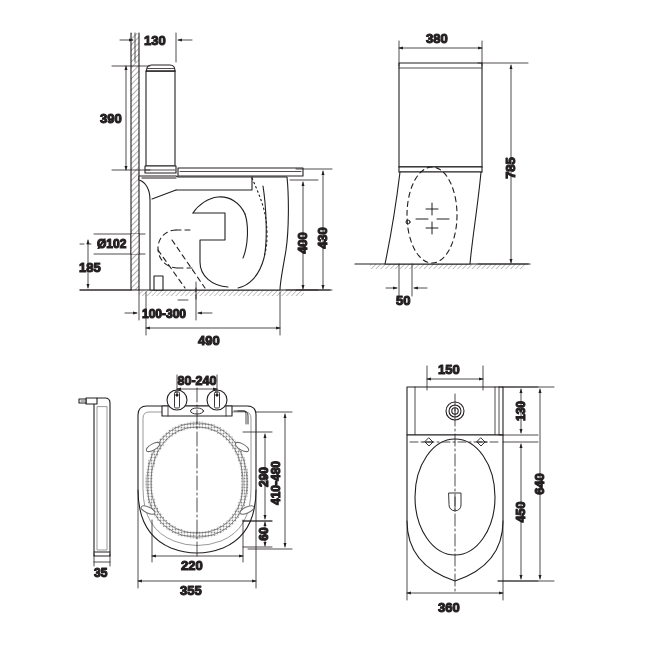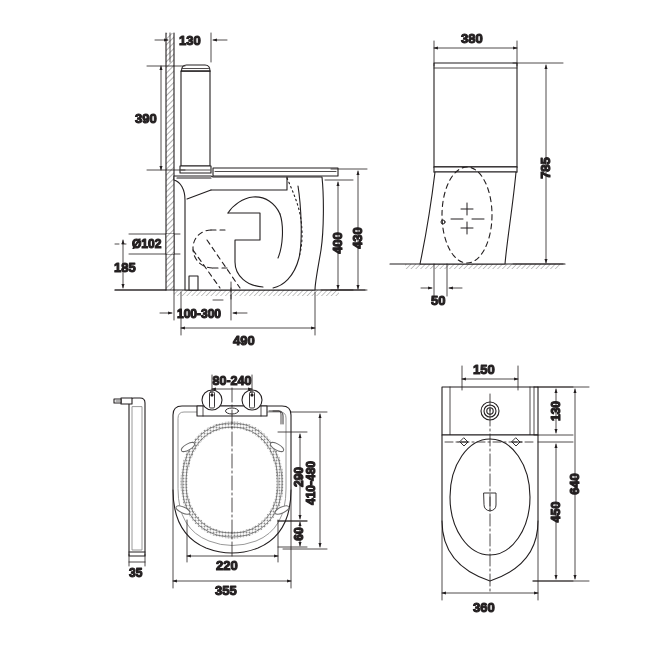--- a/index.html
+++ b/index.html
@@ -1,17 +1,17 @@
 <!DOCTYPE html>
 <html><head>
 <meta charset="utf-8">
 <style>
   html,body{margin:0;padding:0;background:#ffffff;}
   body{width:650px;height:650px;overflow:hidden;font-family:"Liberation Sans",sans-serif;}
-  #sheet{position:relative;width:550px;height:650px;background:#fff;margin-left:35px;}
+  #sheet{position:relative;width:550px;height:650px;background:#fff;}
   svg{display:block;}
   .dimtext{font-family:"Liberation Sans",sans-serif;font-weight:bold;fill:#231f20;}
 </style>
 </head>
 <body>
 
 <div id="sheet">
 <svg width="650" height="650" viewBox="0 0 650 650">
   <defs>
     <marker id="ah" viewBox="0 0 10 10" refX="9" refY="5" markerWidth="7" markerHeight="7" orient="auto-start-reverse">

